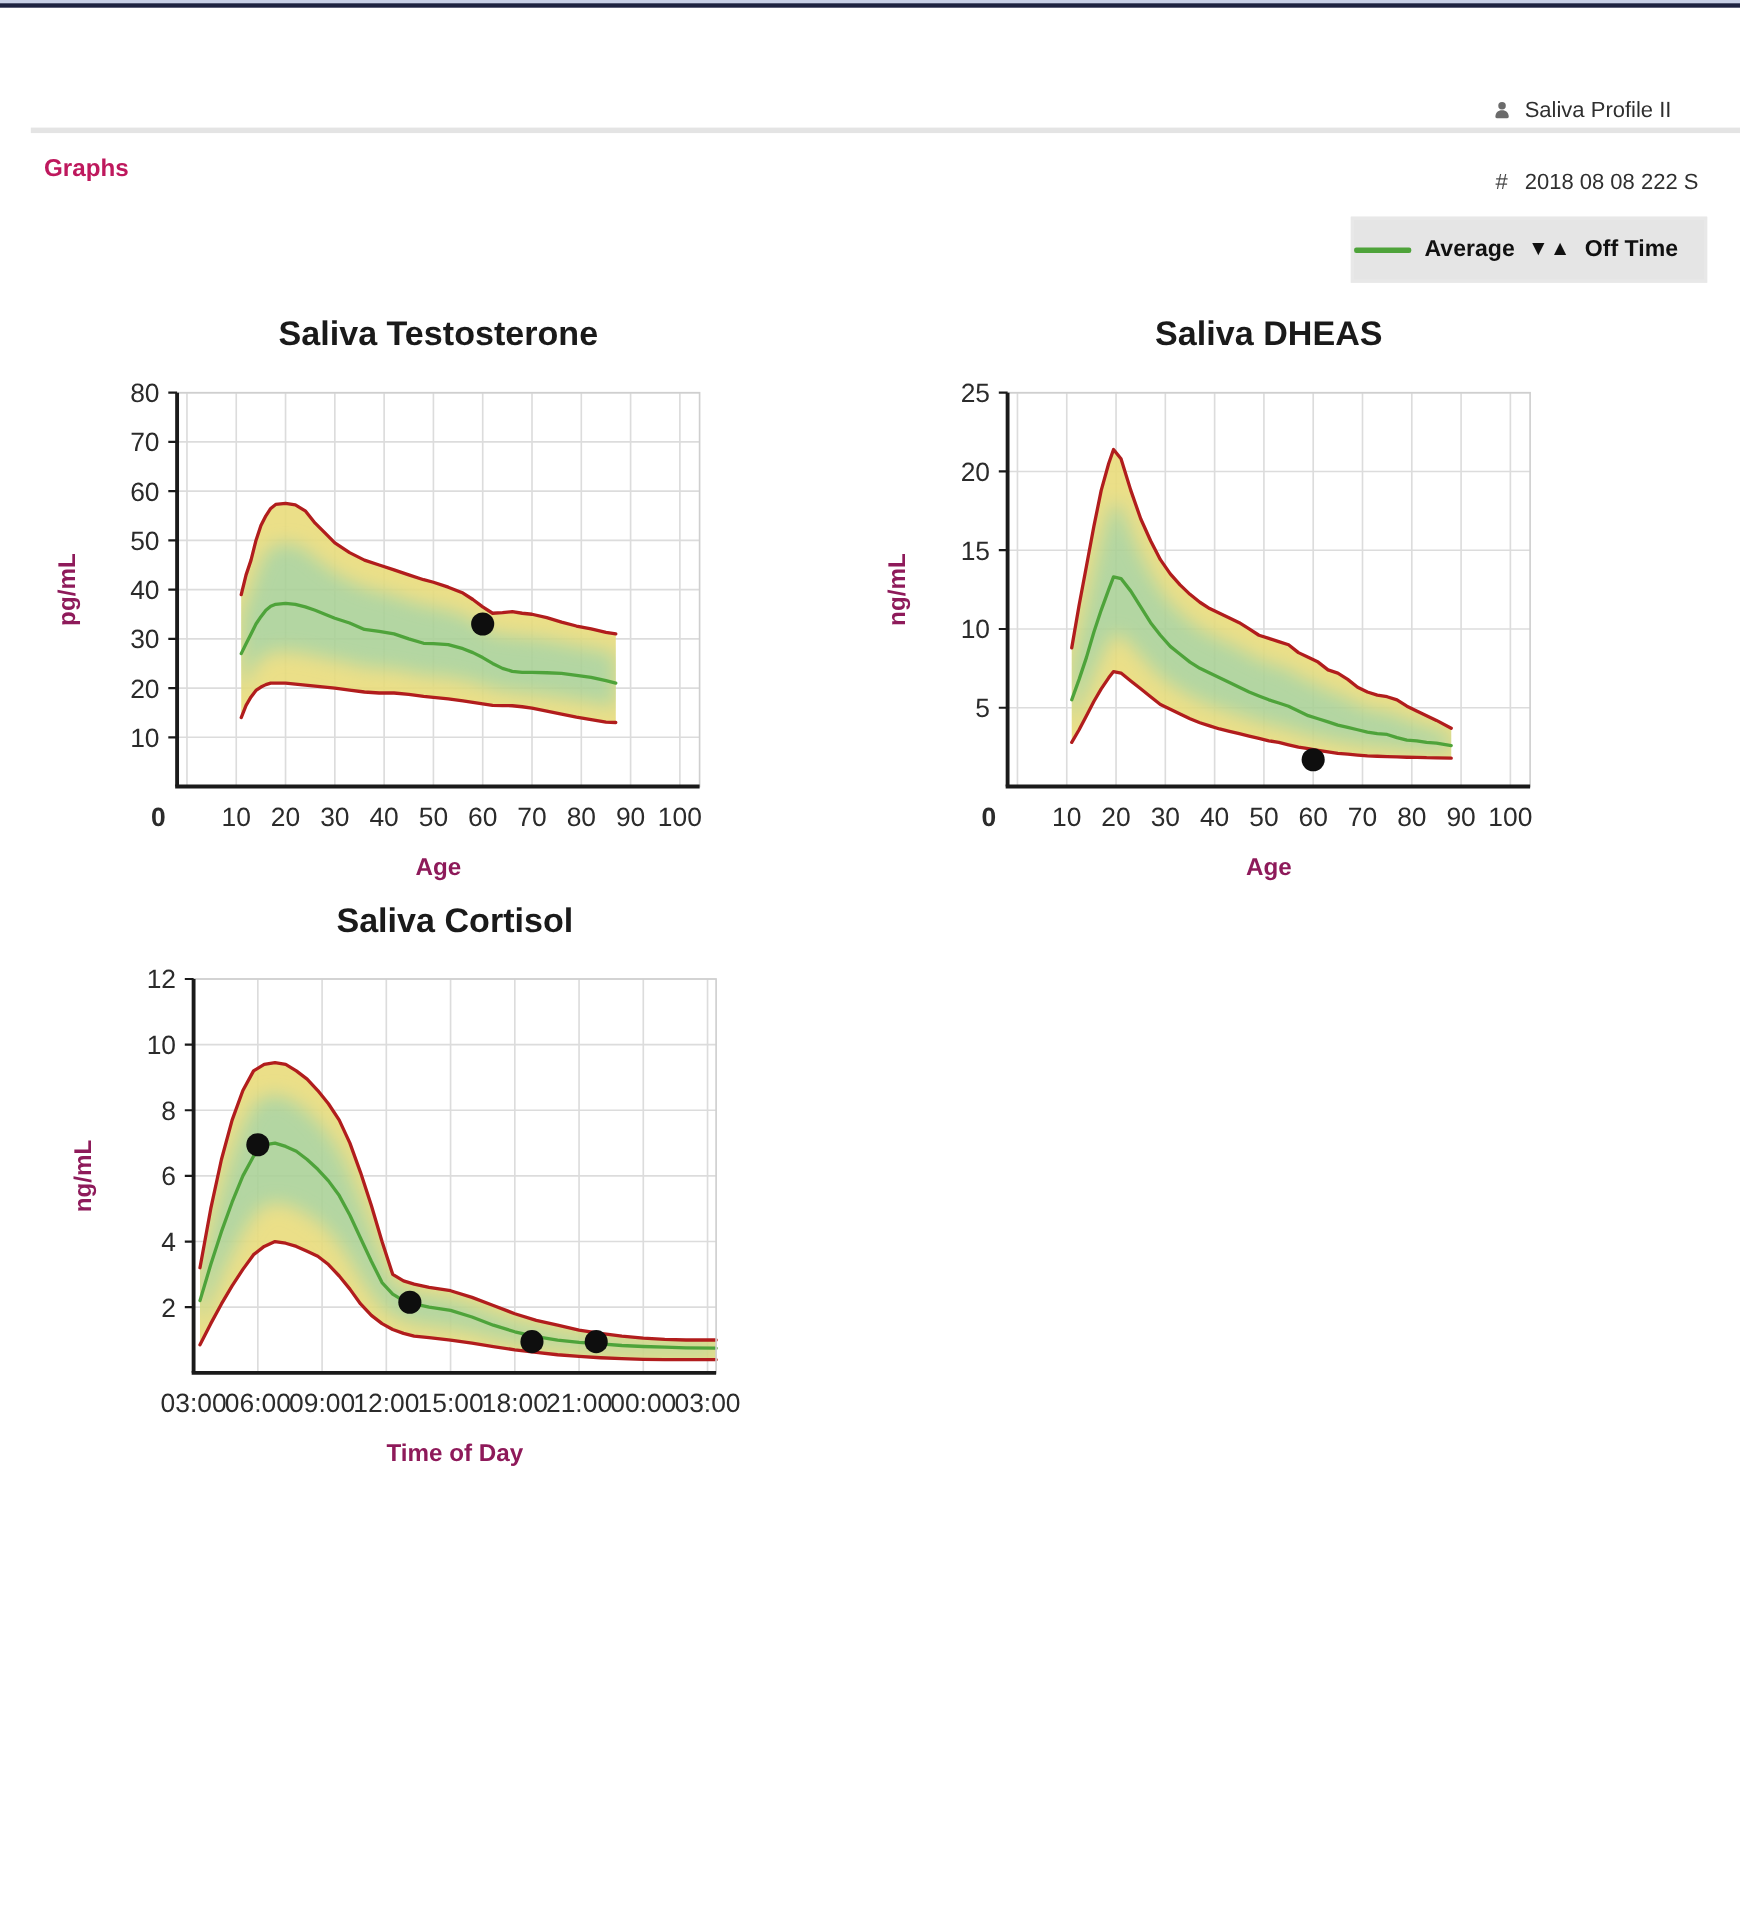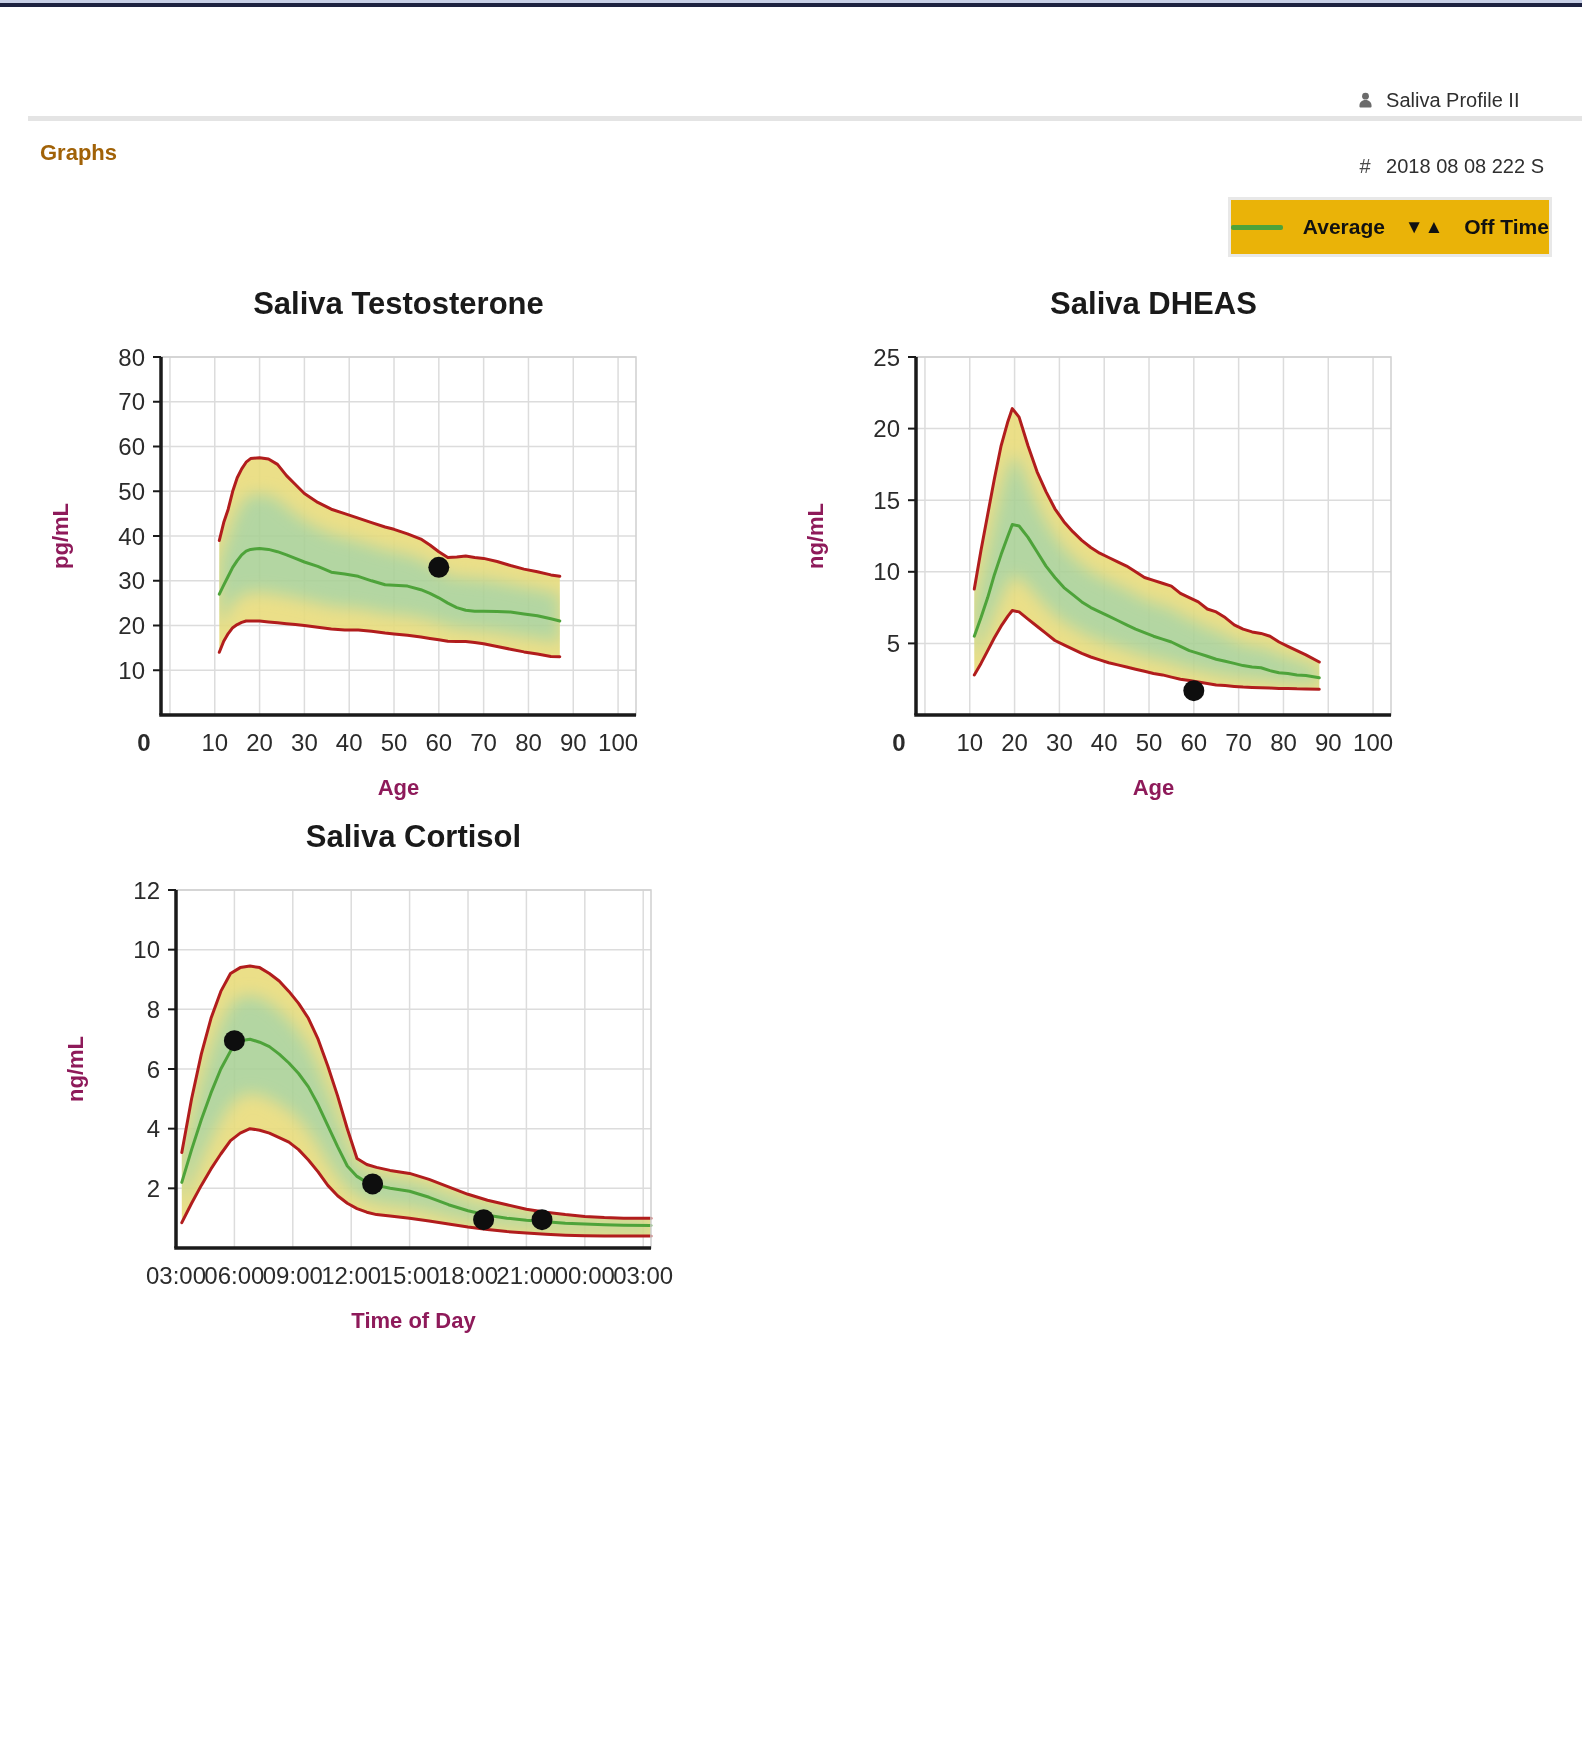--- a/index.html
+++ b/index.html
@@ -9,24 +9,24 @@
   .report-header{position:absolute;left:40px;top:56px;white-space:nowrap;}
   .report-title{font-size:42px;font-weight:bold;color:#8e1a5a;letter-spacing:.5px;}
   .report-sep{font-size:42px;font-weight:bold;color:#8e1a5a;margin:0 8px;}
   .report-subtitle{font-size:42px;color:#8e1a5a;}
   .report-note{font-size:28px;color:#8f8f8f;font-style:italic;margin-left:14px;}
   .patient-block{position:absolute;right:38px;top:48px;font-size:20px;color:#2f2f2f;}
   .patient-row{display:flex;align-items:center;justify-content:flex-start;height:27px;margin-top:39px;}
   .icon-col{width:30px;display:flex;justify-content:center;margin-right:6px;color:#6b6b6b;}
   .hash{color:#4a4a4a;}
   .header-rule{position:absolute;left:28px;right:0;top:116px;height:5px;background:#e4e4e4;}
-  .section-title{position:absolute;left:40px;top:140px;font-size:22px;font-weight:bold;color:#a16207;text-align:center;}
+  .section-title{position:absolute;left:40px;top:140px;font-size:22px;font-weight:bold;color:#be185d;text-align:center;}
   .disclaimer{position:absolute;left:40px;top:184px;width:1050px;font-size:17.5px;line-height:1.55;color:#222;}
   .legend-box{position:absolute;left:1228px;top:197px;width:318px;height:54px;border:3px solid #e8e8e8;
-              display:flex;align-items:center;justify-content:space-between;gap:12px;background:#eab308;}
+              display:flex;align-items:center;justify-content:flex-start;gap:12px;background:#e5e5e5;}
   .legend-line{width:52px;height:5px;border-radius:2px;}
   .legend-label{font-size:21px;font-weight:bold;color:#111;}
   .legend-sym{font-size:19px;color:#111;letter-spacing:1px;}
   figure.chart{position:absolute;margin:0;padding:0;}
   figure.chart svg{display:block;font-family:"Liberation Sans",sans-serif;}
   #chart0{left:28px;top:262px;}
   #chart1{left:783px;top:262px;}
   #chart2{left:43px;top:795px;}
 </style>
 </head>

